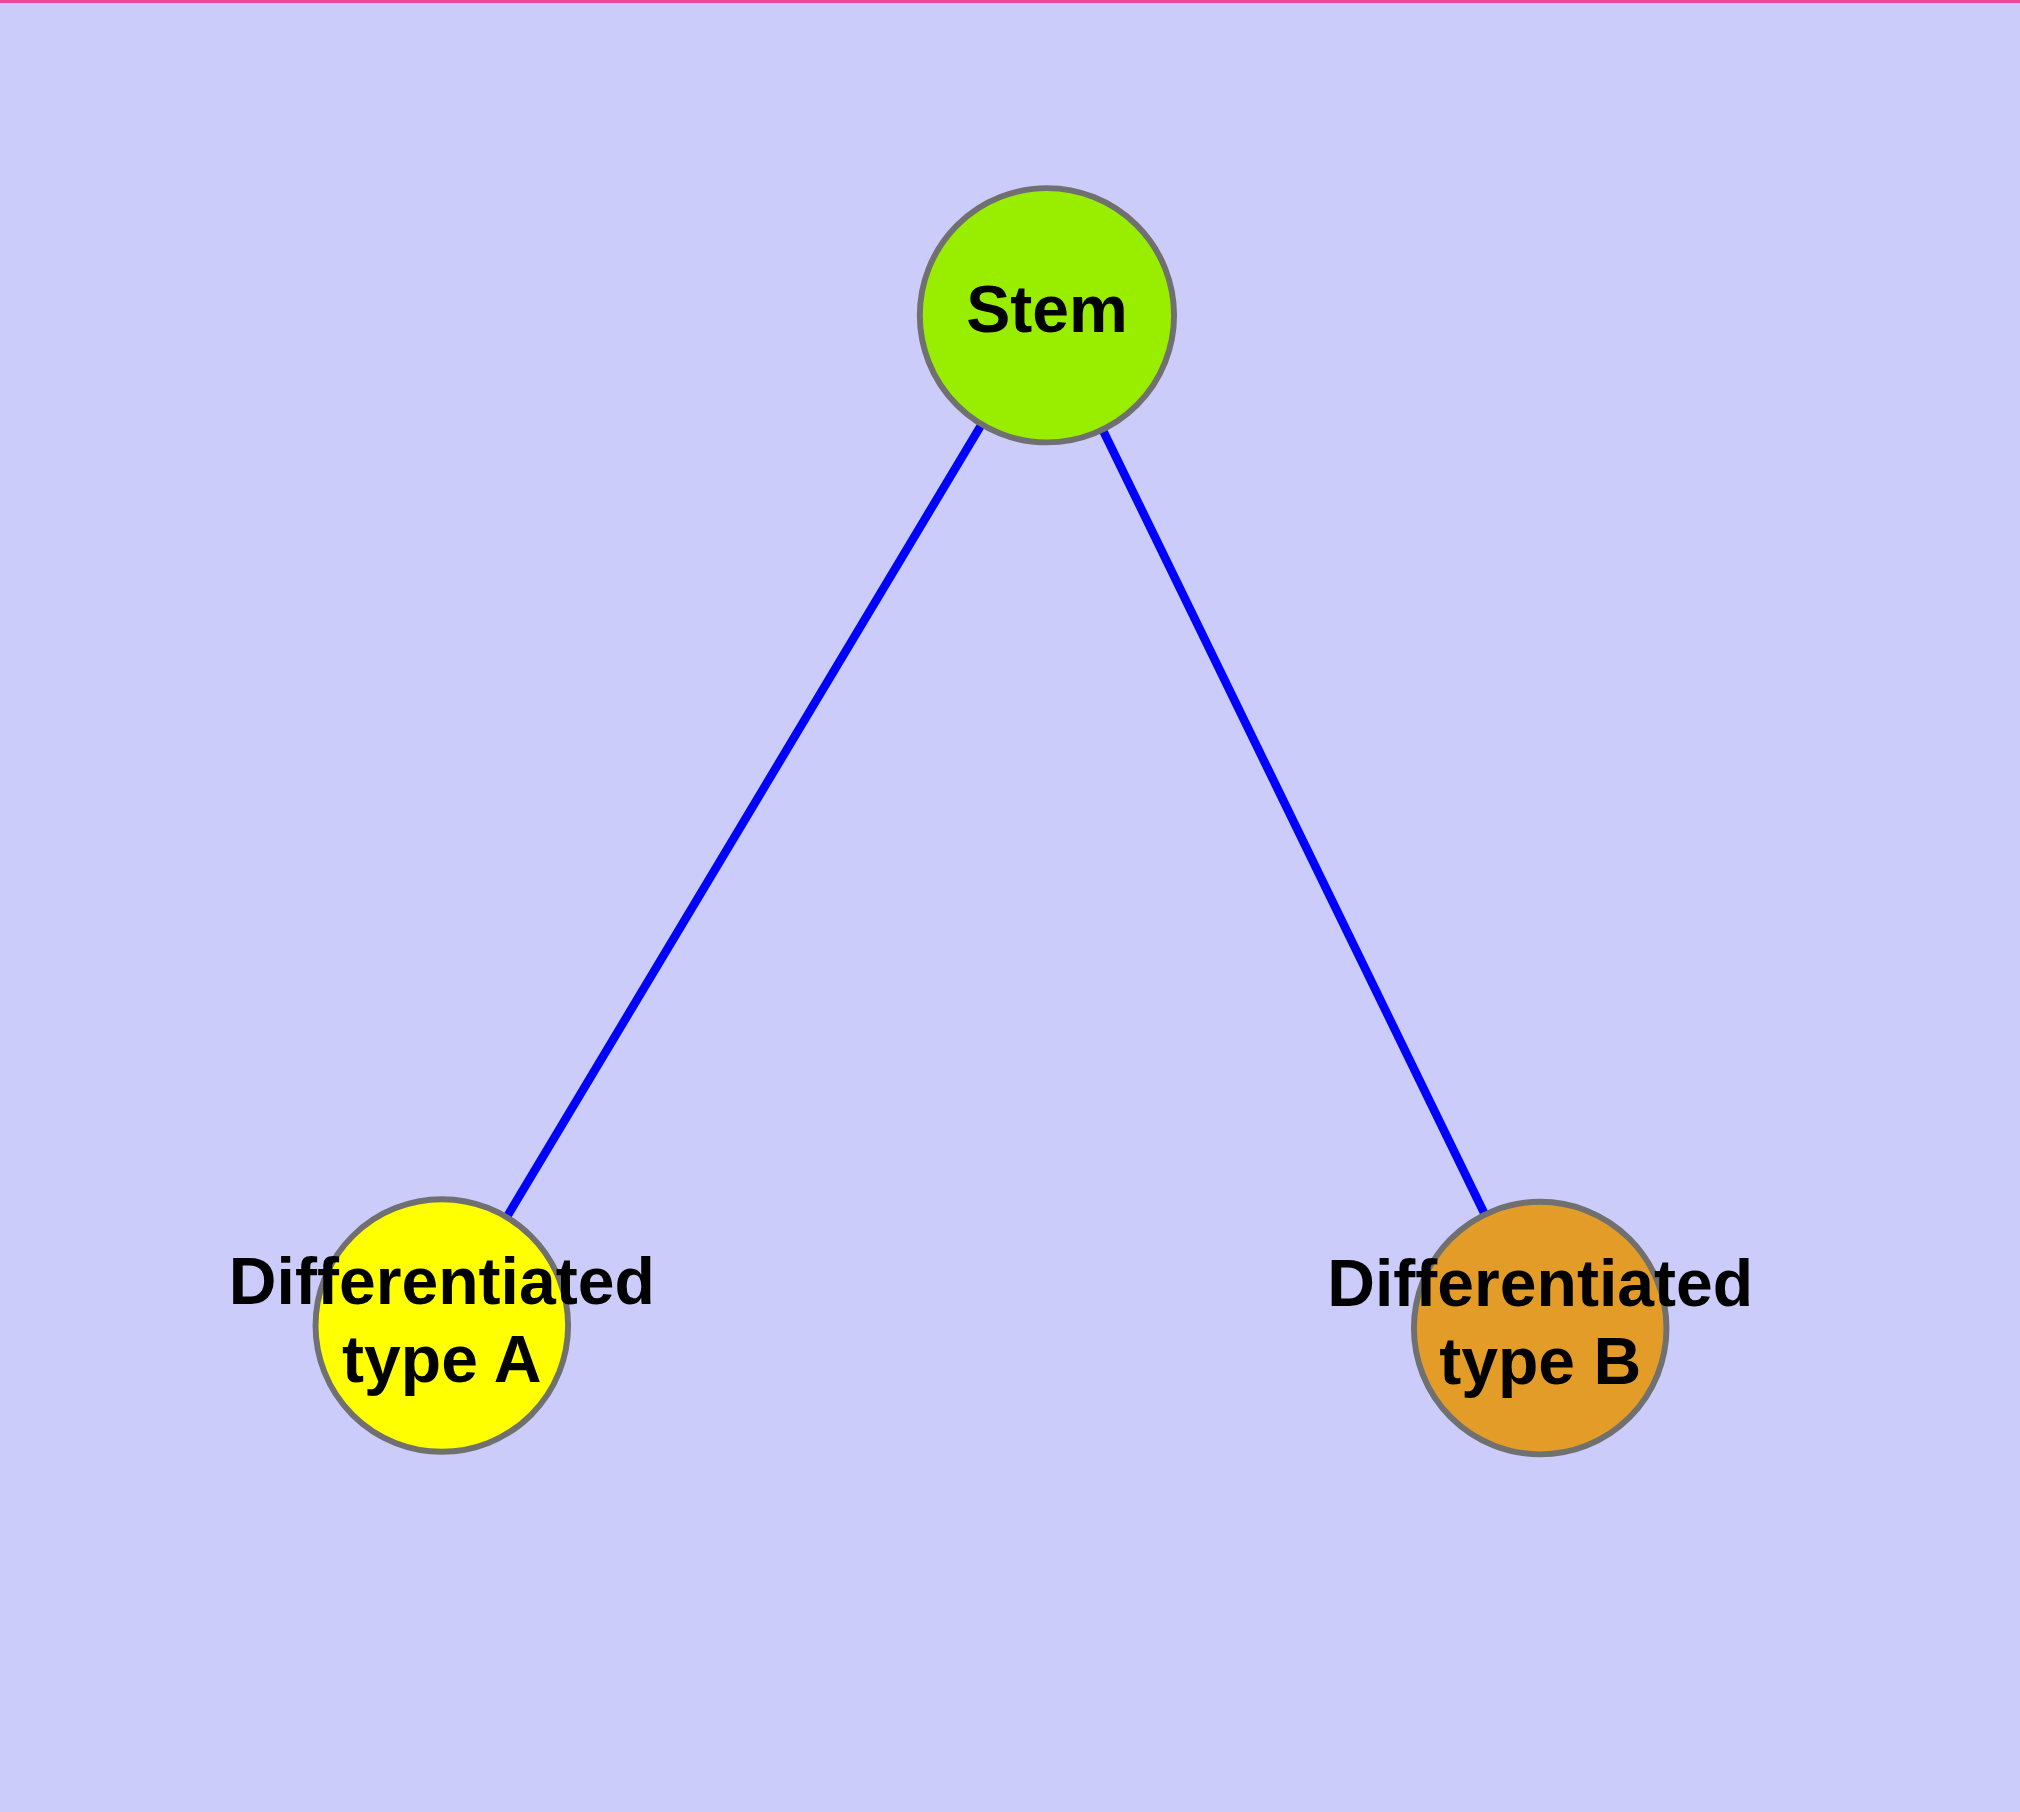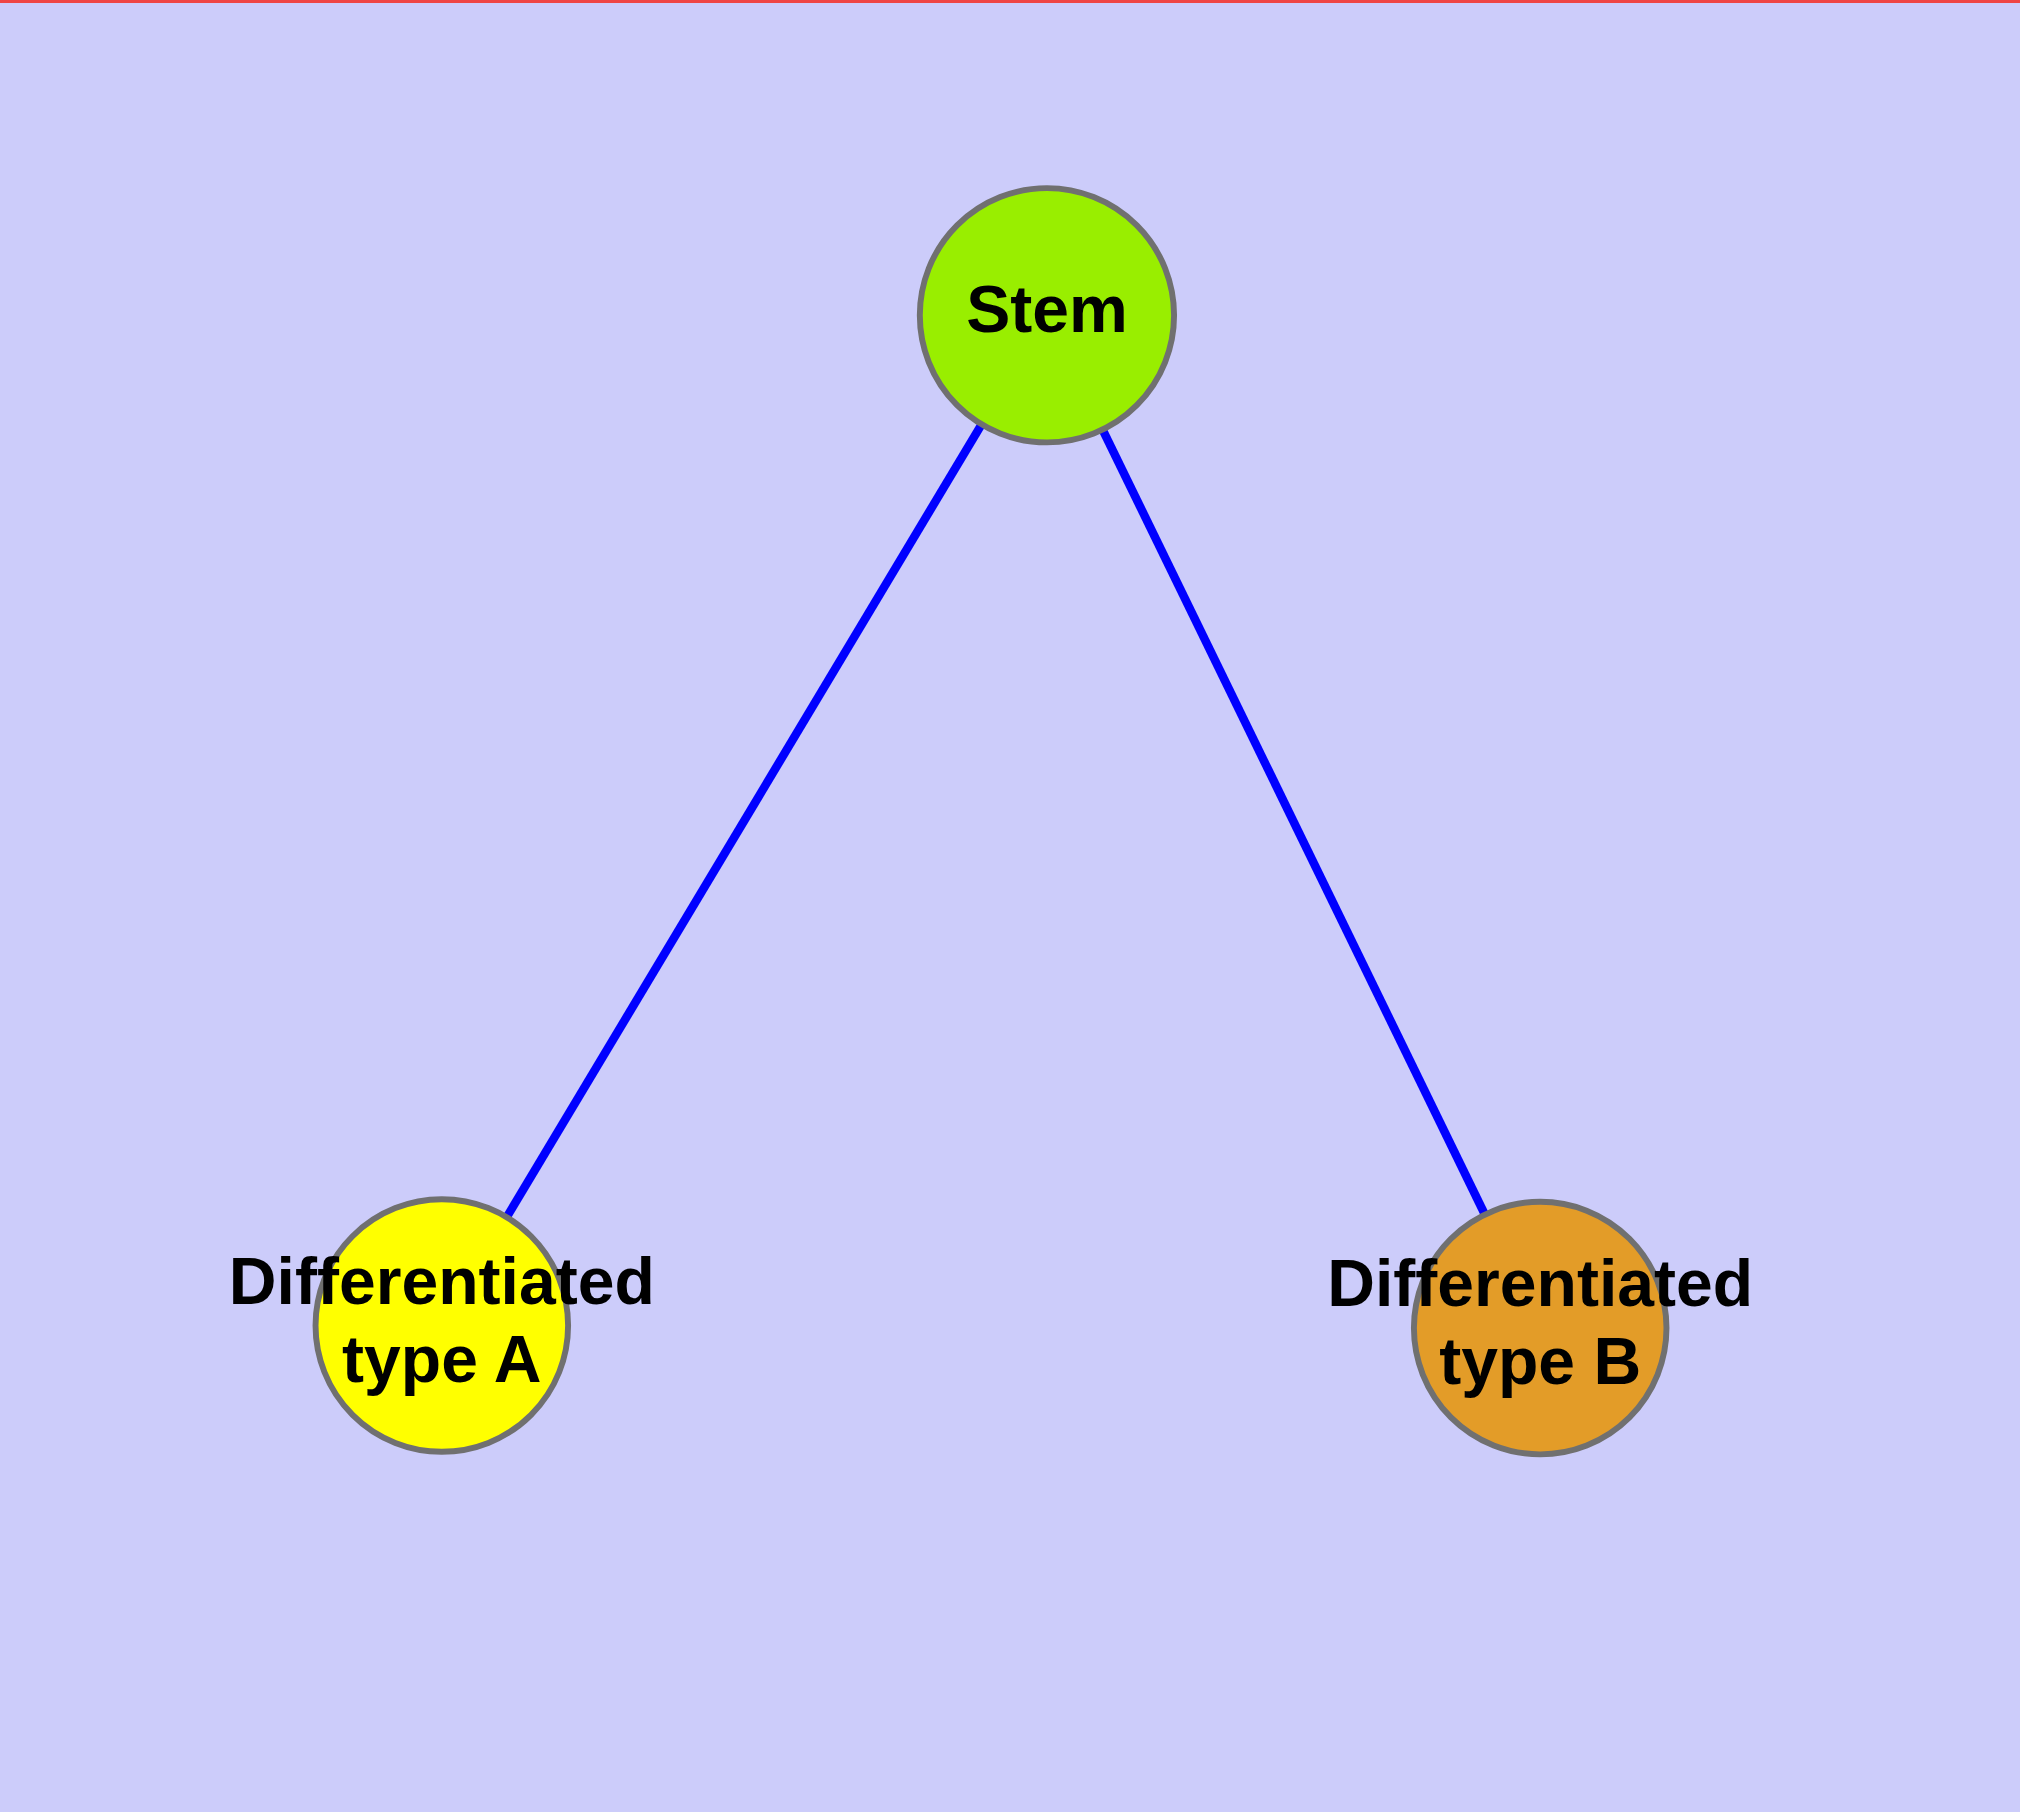--- a/index.html
+++ b/index.html
@@ -5,21 +5,21 @@
 <style>
   html, body {
     margin: 0;
     padding: 0;
     background: #ffffff;
   }
   #canvas {
     position: relative;
     width: 2021px;
     height: 1812px;
-    background: #ef4444;
+    background: #ec4899;
     overflow: hidden;
     font-family: "Liberation Sans", "DejaVu Sans", sans-serif;
   }
   #plot-area {
     position: absolute;
     left: 0;
     top: 3.4px;
     width: 2021px;
     height: 1809px;
     background: #ccccfa;

